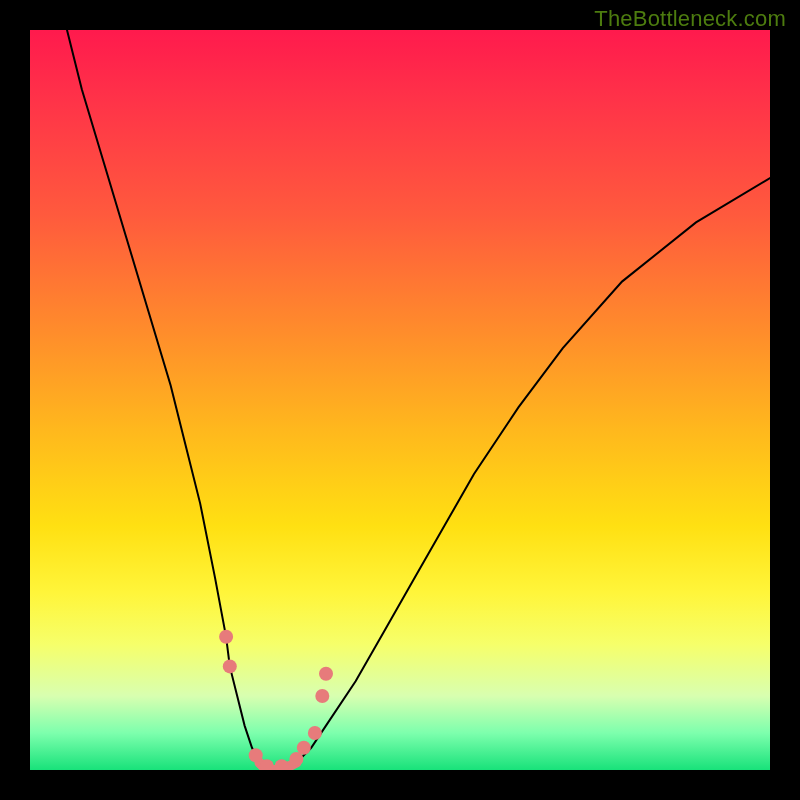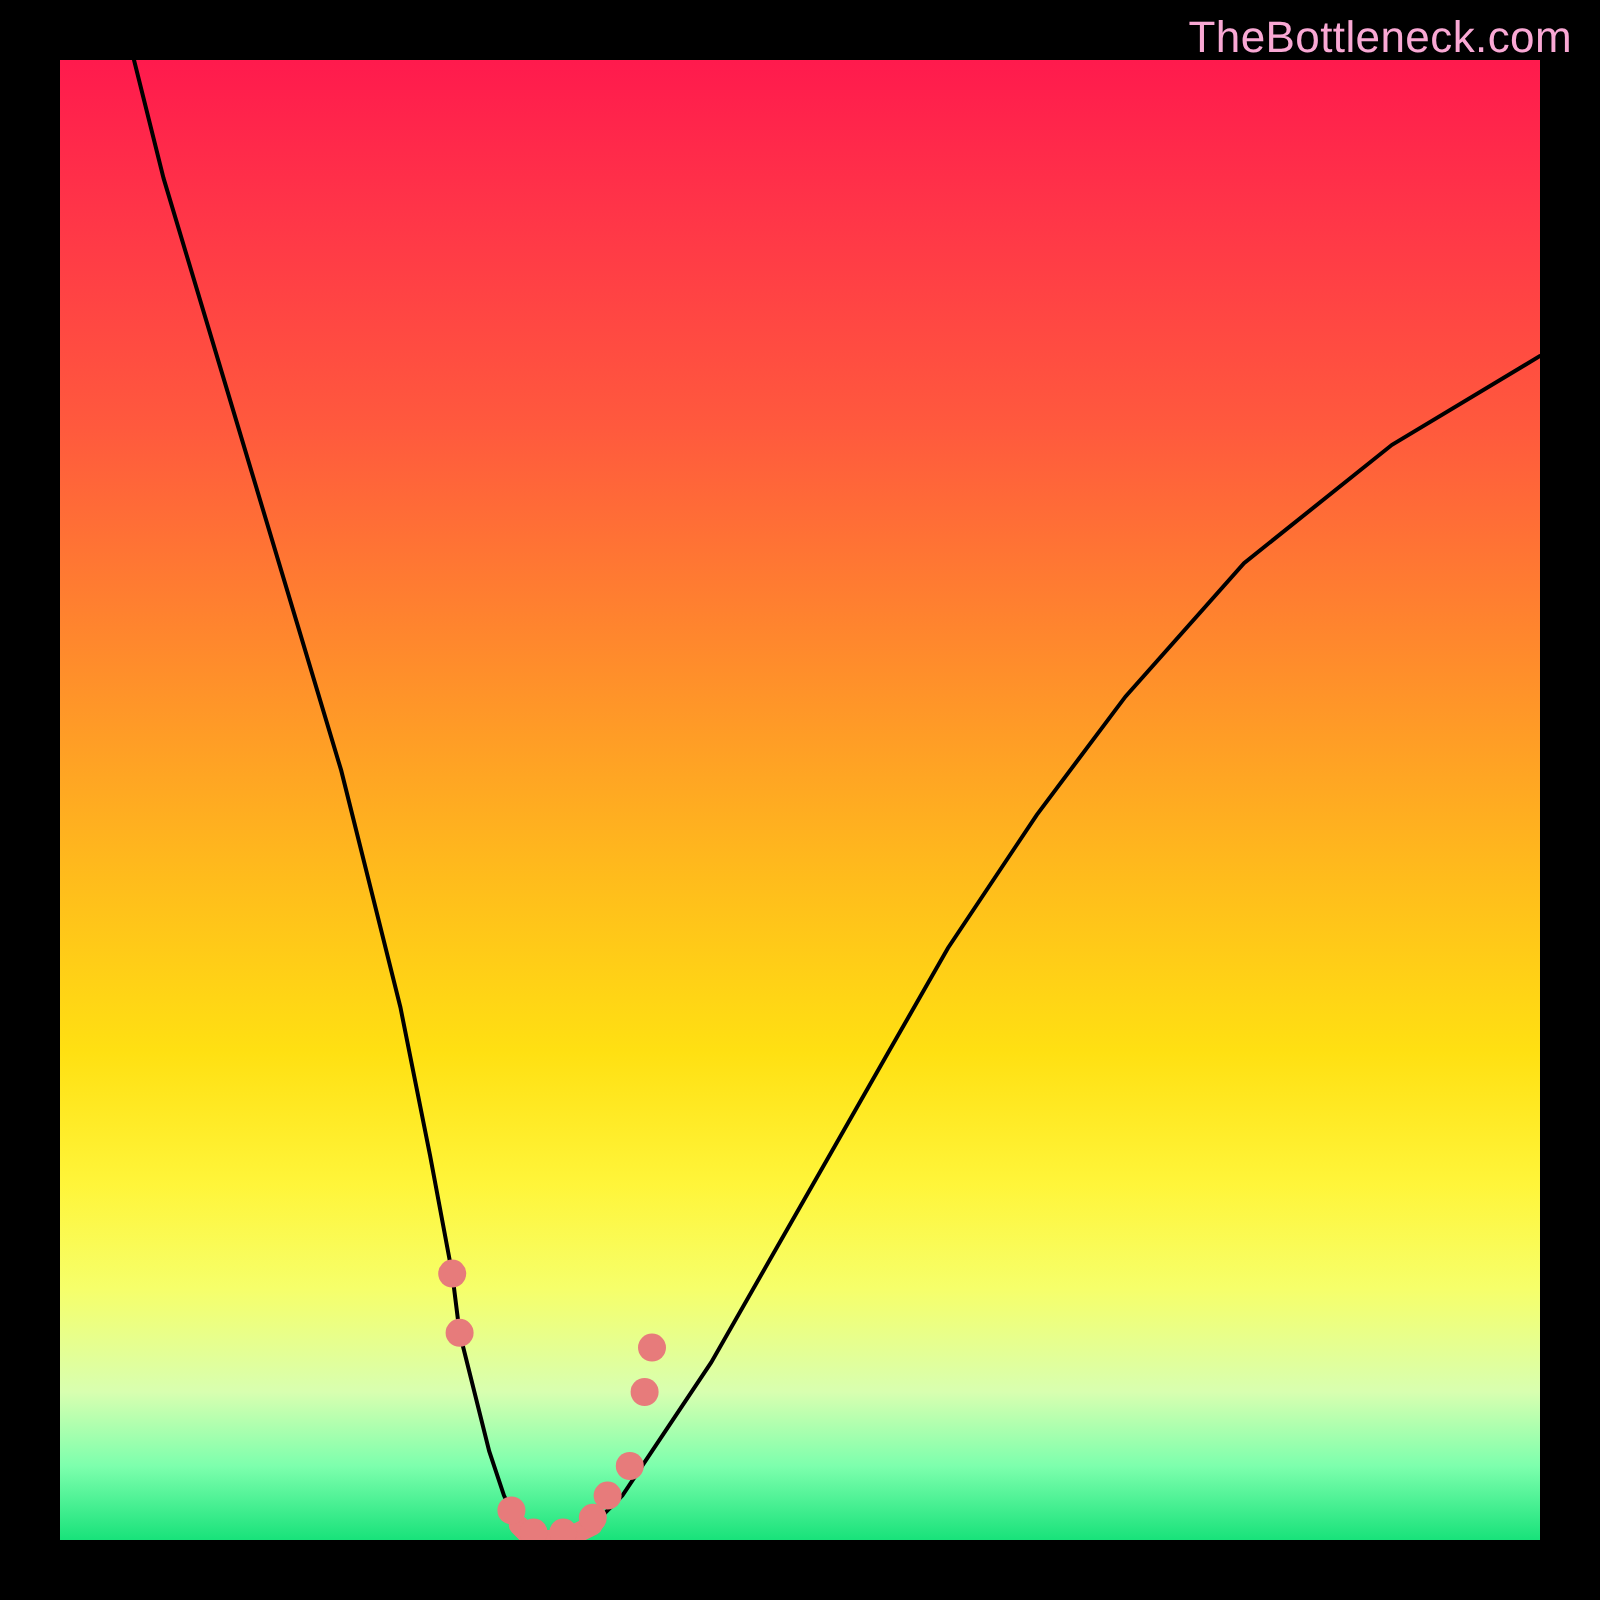--- a/index.html
+++ b/index.html
@@ -38,21 +38,21 @@
       #f6ff6a 83%,
       #d8ffb0 90%,
       #7dffad 95%,
       #18e27a 100%
     );
   }
   .watermark {
     position: absolute;
     top: 6px;
     right: 14px;
-    color: #f9a8d4;
+    color: #4d7c0f;
     font-size: 22px;
     letter-spacing: 0.2px;
     font-weight: 500;
     user-select: none;
   }
   svg.curve {
     position: absolute;
     left: 0;
     top: 0;
     width: 740px;

